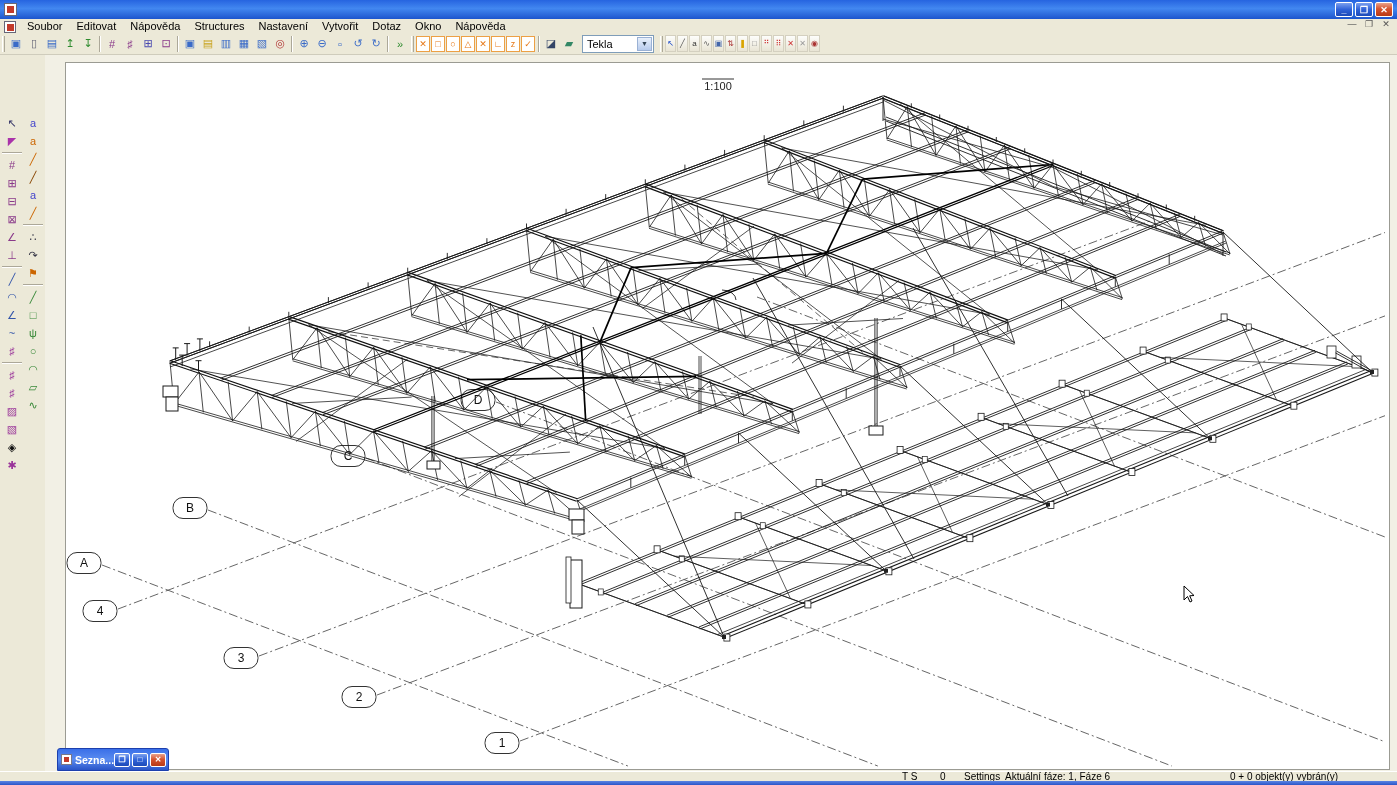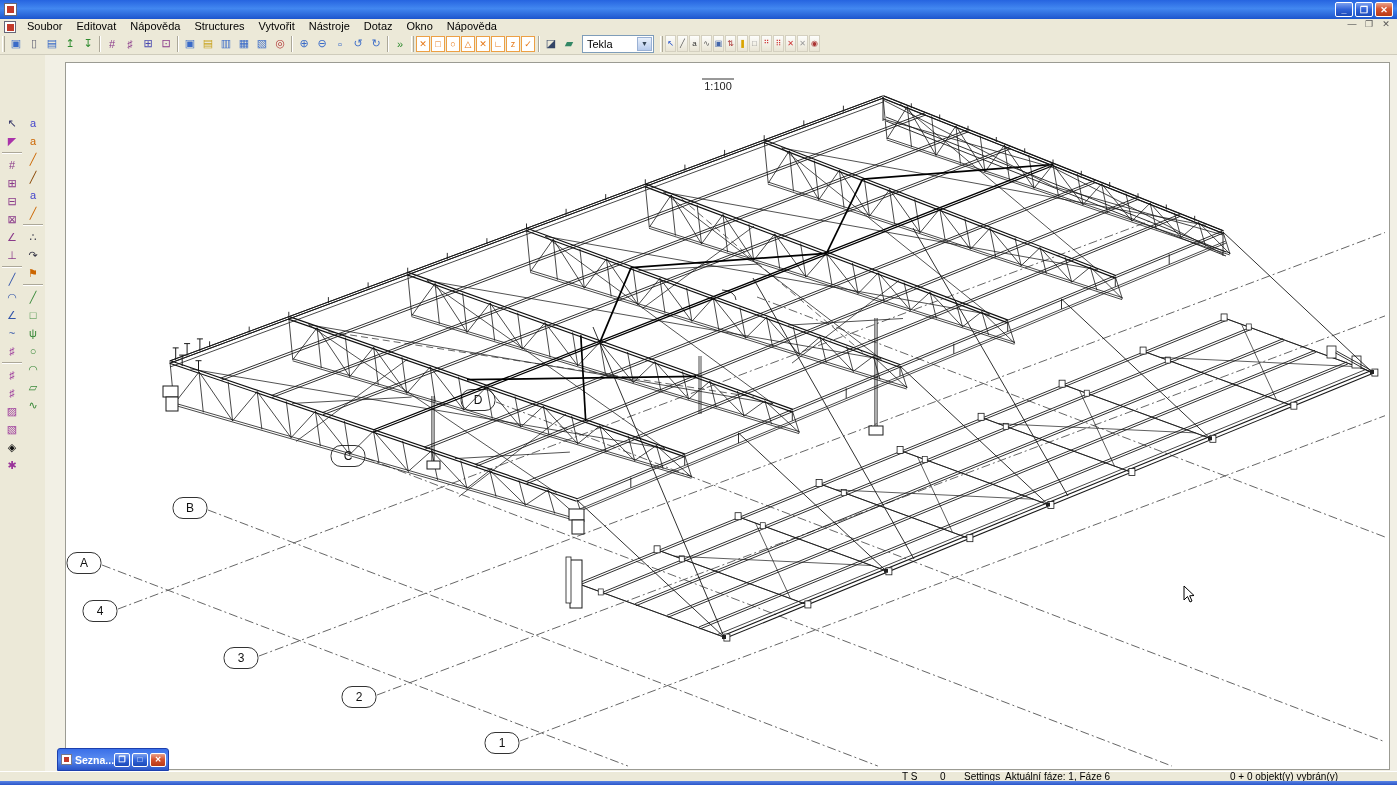--- a/index.html
+++ b/index.html
@@ -53,22 +53,22 @@
   </span>
 </div>
 
 <div id="menubar">
   <span class="appicon" style="width:12px;height:12px"></span>
   <span id="menuitems" style="display:flex">
       <span class="menu-item">Soubor</span>
       <span class="menu-item">Editovat</span>
       <span class="menu-item">Nápověda</span>
       <span class="menu-item">Structures</span>
+      <span class="menu-item">Nastavení</span>
       <span class="menu-item">Vytvořit</span>
-      <span class="menu-item">Nástroje</span>
       <span class="menu-item">Dotaz</span>
       <span class="menu-item">Okno</span>
       <span class="menu-item">Nápověda</span>
     </span>
   <span id="mdibtns">
     <span>—</span>
     <span>❐</span>
     <span>✕</span>
   </span>
 </div>

